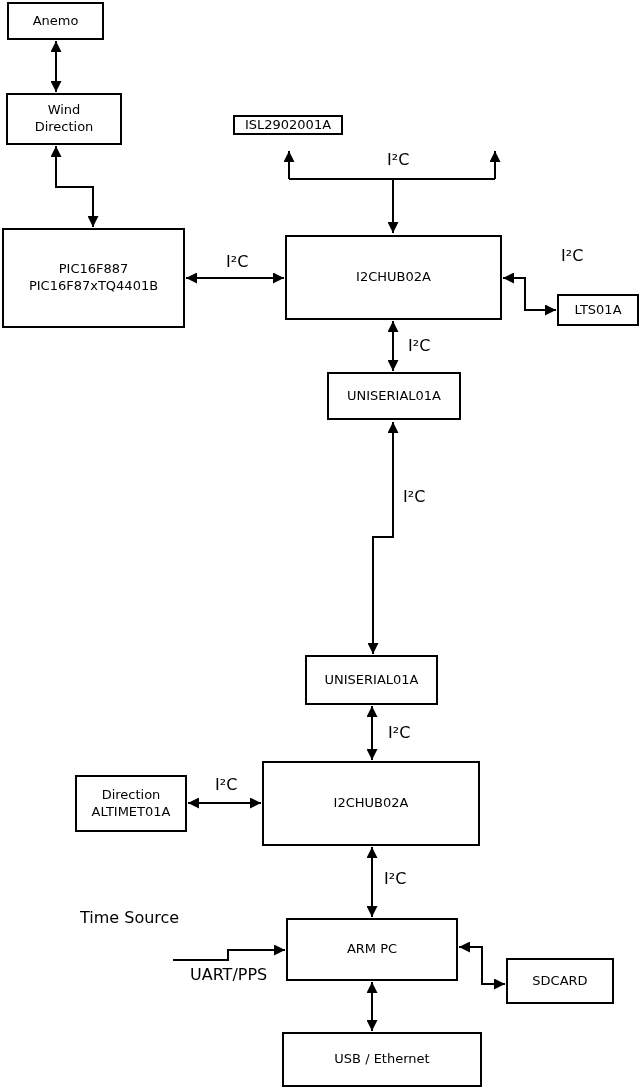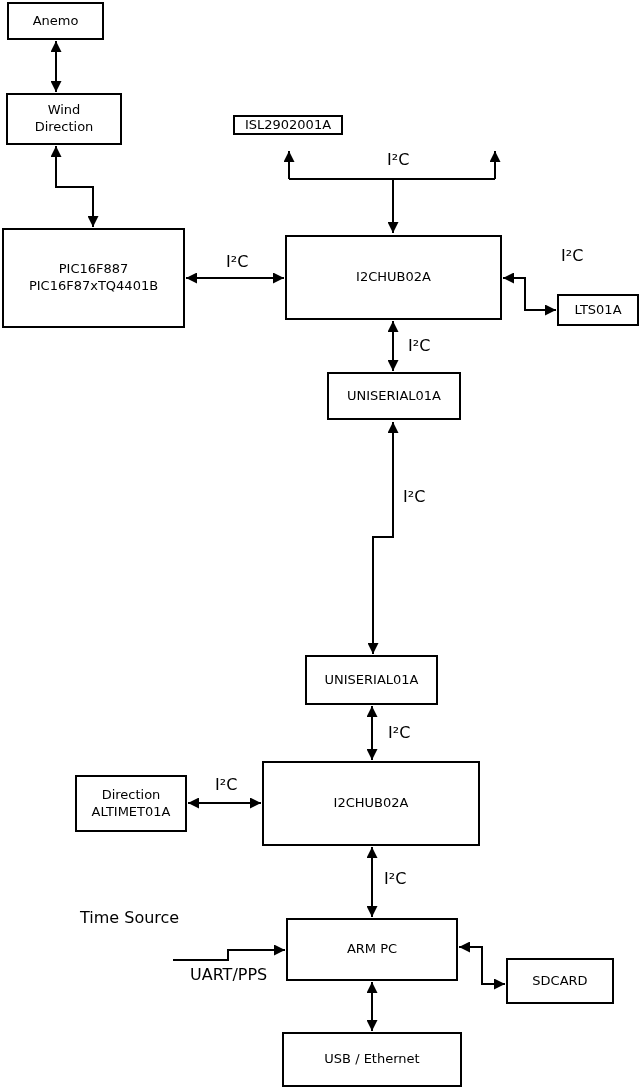--- a/index.html
+++ b/index.html
@@ -130,21 +130,21 @@
 
 
   <div class="node" style="left:286px;top:918px;width:172px;height:63px">
     <span>ARM PC</span>
   </div>
 
   <div class="node" style="left:506px;top:958px;width:108px;height:46px">
     <span>SDCARD</span>
   </div>
 
-  <div class="node" style="left:282px;top:1032px;width:180px;height:55px">
+  <div class="node" style="left:282px;top:1032px;width:200px;height:55px">
     <span>USB / Ethernet</span>
   </div>
 
   <div class="edge-label" style="left:226px;top:253px">I²C</div>
   <div class="edge-label" style="left:387px;top:151px">I²C</div>
   <div class="edge-label" style="left:561px;top:247px">I²C</div>
   <div class="edge-label" style="left:408px;top:337px">I²C</div>
   <div class="edge-label" style="left:403px;top:488px">I²C</div>
   <div class="edge-label" style="left:388px;top:724px">I²C</div>
   <div class="edge-label" style="left:215px;top:776px">I²C</div>

